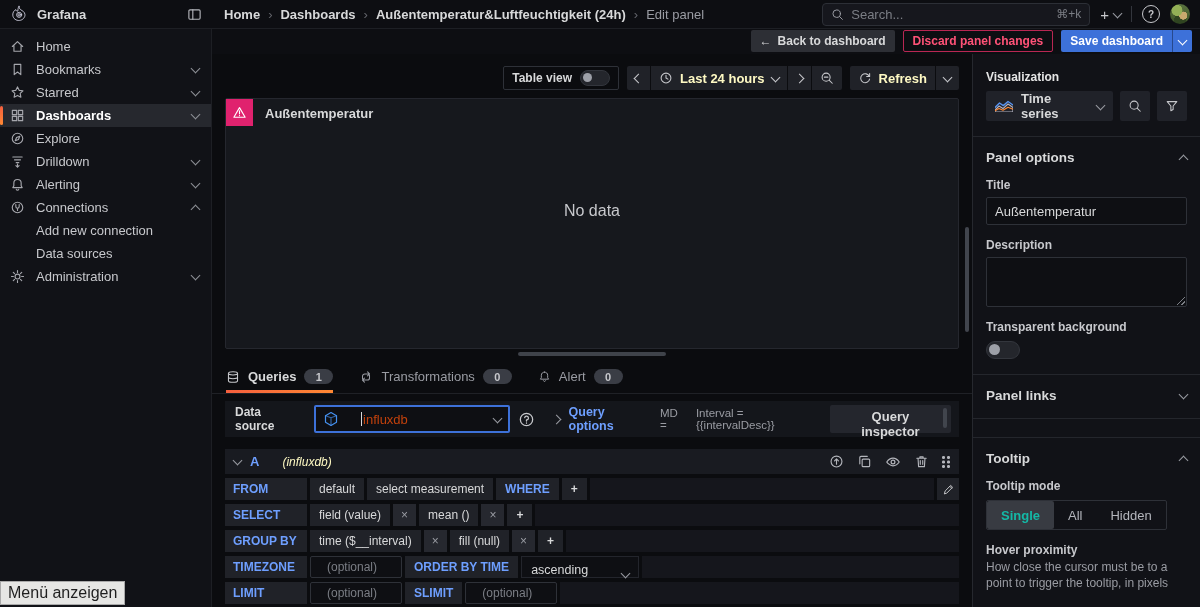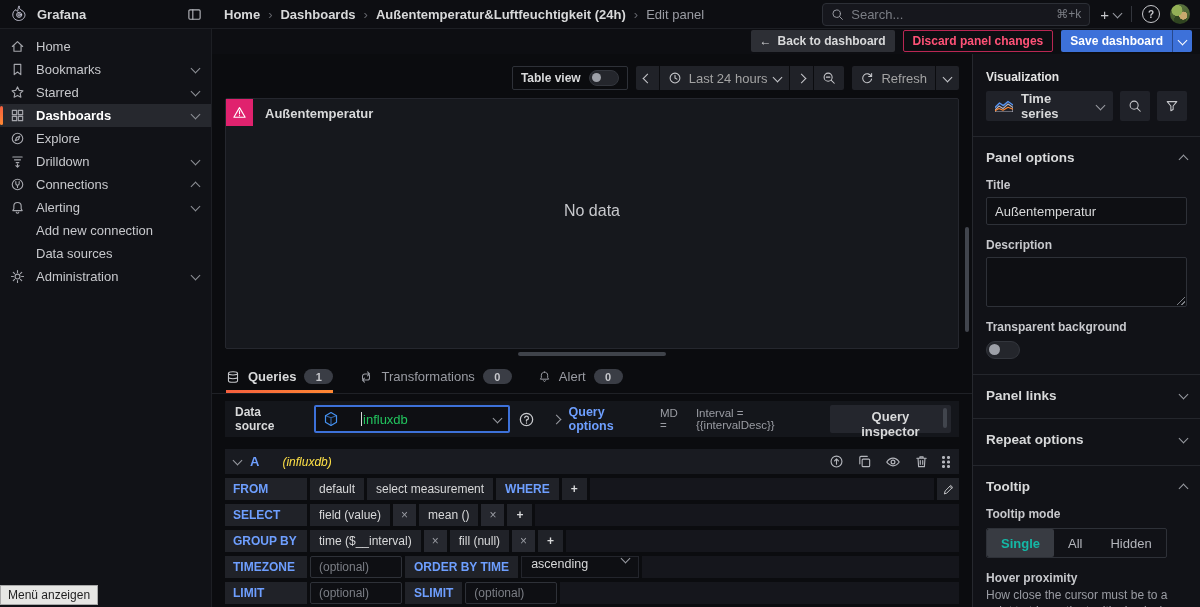--- a/index.html
+++ b/index.html
@@ -62,69 +62,69 @@
   
   .main{position:absolute;left:212px;top:54px;width:760px;bottom:0;background:#0b0c0f;z-index:1;}
   .controls{height:24px;margin:12px 13px 0;display:flex;justify-content:flex-end;gap:8px;}
   .tvbox{height:22px;border:1px solid #2e3138;border-radius:2px;display:flex;align-items:center;gap:8px;padding:0 8px;color:#d8d9da;font-size:12px;font-weight:600;}
   .toggle{width:28px;height:14px;border-radius:8px;background:#24262c;border:1px solid #33363d;position:relative;cursor:pointer;flex:none;}
   .toggle::after{content:"";position:absolute;left:2px;top:1.5px;width:9px;height:9px;border-radius:50%;background:#9da0a8;}
   .grp{display:flex;gap:1px;}
   .gbtn{height:24px;background:#202228;display:inline-flex;align-items:center;gap:7px;padding:0 8px;color:#c7c8cc;font-size:13px;}
   .gbtn.first{border-radius:2px 0 0 2px;}
   .gbtn.last{border-radius:0 2px 2px 0;}
-  .gbtn b{font-weight:400;color:#a3a3a3;}
+  .gbtn b{font-weight:700;color:#fef9c3;}
   
   .panel{margin:8px 13px 0;height:251px;background:#16181d;border:1px solid #25272e;border-radius:2px;position:relative;box-sizing:border-box;}
   .phead{display:flex;align-items:flex-start;}
   .alertbadge{width:27px;height:27px;background:#e0226e;display:flex;align-items:center;justify-content:center;color:#fff;flex:none;cursor:pointer;}
   .ptitle{padding:7px 0 0 12px;font-weight:700;color:#d8d9da;font-size:13px;}
   .nodata{position:absolute;left:0;right:0;top:103px;text-align:center;color:#c7c8cc;font-size:16px;}
   .rhandle{width:148px;height:4px;border-radius:2px;background:#3f434a;margin:3px auto 0;cursor:row-resize;}
   
   .tabs{height:33px;margin-top:4px;border-bottom:1px solid #1f2126;display:flex;gap:26px;padding:0 14px;}
   .tab{position:relative;display:flex;align-items:center;gap:8px;color:#9a9ca3;cursor:pointer;font-size:13px;}
   .tab .ic{color:#9a9ca3;}
   .tab.active{color:#d8d9da;font-weight:600;}
   .tab.active .ic{color:#c7c8cc;}
   .tab.active::after{content:"";position:absolute;left:0;right:0;bottom:0;height:3px;background:linear-gradient(90deg,#f55f3e,#ff8833);}
   
   .dsrow{margin:7px 13px 0;height:36px;background:#14161b;display:flex;align-items:center;padding:0 8px 0 10px;box-sizing:border-box;gap:8px;}
   .dslabel{font-size:12px;font-weight:700;color:#d8d9da;margin-right:4px;}
   .dsselect{width:200px;height:28px;border:2px solid #3d71d9;border-radius:2px;background:#0e0f13;display:flex;align-items:center;gap:6px;padding:0 7px;box-sizing:border-box;cursor:pointer;}
-  .dsselect .val{color:#22c55e;font-size:13px;flex:1;display:flex;align-items:center;padding-left:16px;}
+  .dsselect .val{color:#c2410c;font-size:13px;flex:1;display:flex;align-items:center;padding-left:16px;}
   .caret{display:inline-block;width:1px;height:14px;background:#d8d9da;margin-right:1px;}
   .dsselect .chev{color:#9a9ca3;}
   .helpbtn2{color:#c7c8cc;display:flex;}
   .qopt{display:flex;align-items:center;gap:9px;margin-left:10px;color:#9a9ca3;}
   .qopt .chev{color:#9a9ca3;}
   .qoptlink{color:#6e9fff;font-size:12.5px;font-weight:600;cursor:pointer;}
   .qmeta{font-size:11.5px;color:#9a9ca3;}
   .qinspect{height:28px;background:#24262d;border-radius:2px;padding:4px 12px;font-size:13px;font-weight:600;color:#d8d9da;margin-left:auto;}
   
   .qcard{margin:12px 13px 0;}
   .qhead{height:25px;background:#191b21;display:flex;align-items:center;gap:9px;padding:0 9px;color:#9a9ca3;}
   .qref{color:#6e9fff;font-weight:700;font-size:13px;}
-  .qhint{font-style:italic;font-size:12px;color:#fde047;margin-left:14px;flex:1;}
+  .qhint{font-style:italic;font-size:12px;color:#fef9c3;margin-left:14px;flex:1;}
   .qicons{display:flex;align-items:center;gap:13px;color:#b4b6bc;}
   .qicons .ic{cursor:pointer;}
   .dots{width:8px;height:13px;position:relative;cursor:grab;}
   .dots::before{content:"";position:absolute;top:1px;left:0;width:2.5px;height:2.5px;border-radius:50%;background:currentColor;
     box-shadow:0 4.5px 0 currentColor,0 9px 0 currentColor,5px 0 0 currentColor,5px 4.5px 0 currentColor,5px 9px 0 currentColor;}
   .qrows{margin-top:4px;}
   .qrow{display:flex;height:22px;margin-bottom:4px;gap:3px;}
   .seg{background:#202228;height:22px;display:inline-flex;align-items:center;padding:0 9px;font-size:12px;color:#d8d9da;white-space:nowrap;cursor:pointer;}
   .seg.lab{width:66px;flex:none;color:#6e9fff;font-weight:600;padding:0 8px;cursor:default;}
   .seg.kw{color:#6e9fff;font-weight:600;}
   .seg.x{color:#9a9ca3;background:#26282f;padding:0 8px;}
   .seg.add{padding:0 9px;font-weight:600;}
   .filler{flex:1;background:#15161c;height:22px;}
   .seg.pencil{width:22px;padding:0;justify-content:center;color:#c7c8cc;}
-  .qinput{height:22px;width:92px;font-size:12px;padding:0 8px;box-sizing:border-box;flex:none;}
-  .qselect{height:22px;width:118px;background:#0e0f13;border:1px solid #23252c;display:flex;align-items:flex-start;gap:6px;padding:0 9px;box-sizing:border-box;font-size:12.5px;color:#d8d9da;cursor:pointer;flex:none;}
+  .qinput{height:22px;width:92px;font-size:12px;padding:0 16px;box-sizing:border-box;flex:none;}
+  .qselect{height:22px;width:118px;background:#0e0f13;border:1px solid #23252c;display:flex;align-items:flex-end;gap:6px;padding:0 9px;box-sizing:border-box;font-size:12.5px;color:#d8d9da;cursor:pointer;flex:none;}
   .qselect .chev{margin-left:auto;color:#9a9ca3;}
   
   .options{position:absolute;left:972px;top:54px;width:228px;bottom:0;background:#111217;border-left:1px solid #26282e;box-sizing:border-box;padding:0 13px;overflow:hidden;z-index:2;}
   .optlabel{font-size:12px;font-weight:700;color:#e5e5e5;margin:16px 0 7px;}
   .vizrow{display:flex;gap:7px;}
   .vizdd{flex:1;height:30px;background:#202229;border-radius:2px;display:flex;align-items:center;gap:8px;padding:0 9px;cursor:pointer;}
   .vizdd .vname{flex:1;color:#d8d9da;font-weight:600;}
   .vizdd .chev{color:#9a9ca3;}
   .sqbtn{width:30px;height:30px;background:#202229;border-radius:2px;display:flex;align-items:center;justify-content:center;color:#c7c8cc;flex:none;}
   .odiv{border-top:1px solid #24262c;margin:15px -13px 0;}
@@ -140,21 +140,21 @@
   .toggle2{width:32px;height:16px;border-radius:9px;background:#24262c;border:1px solid #33363d;position:relative;cursor:pointer;margin-top:7px;}
   .toggle2::after{content:"";position:absolute;left:2px;top:1.5px;width:11px;height:11px;border-radius:50%;background:#9da0a8;}
   .segctl{display:inline-flex;height:28px;border:1px solid #2e3138;border-radius:2px;overflow:hidden;margin-top:2px;}
   .segbtn{padding:0 14px;display:flex;align-items:center;color:#b4b6bc;font-size:13px;}
   .segbtn.on{background:#383b42;color:#14b8a6;font-weight:700;border-radius:2px;}
   .fdesc{font-size:12px;color:#9a9ca3;line-height:1.35;margin:2px 0 7px;}
   
   .sb{position:absolute;width:4px;border-radius:2px;background:#41454d;z-index:3;}
   .sb.mainsb{left:965px;top:227px;height:105px;}
   .sb.querysb{left:943px;top:408px;height:20px;}
-  .menu-tooltip{position:absolute;left:0;bottom:2px;background:#e6e6e4;color:#1f1f1f;border:1px solid #a9a9a9;font-size:12px;padding:2px 7px;z-index:9;}
+  .menu-tooltip{position:absolute;left:0;bottom:2px;background:#e6e6e4;color:#1f1f1f;border:1px solid #a9a9a9;font-size:16px;padding:2px 7px;z-index:9;}
 </style>
 </head>
 <body>
 
 <div class="app">
 
   <header class="topbar">
     <div class="tb-left">
       <span class="ic">
         <svg width="18" height="18" viewBox="0 0 24 24">
@@ -279,35 +279,35 @@
           <svg width="15" height="15" viewBox="0 0 16 16">
             <path d="M3 3.2h10M4.8 6.2h6.4M6.6 9.2h2.8M8 10.8v3.2m-1.7-1.7L8 14l1.7-1.7"></path>
           </svg>
         </span>
       <span class="lbl">Drilldown</span>
       <span class="chev"></span>
     </div>
     <div class="sitem">
       <span class="ic">
           <svg width="15" height="15" viewBox="0 0 16 16">
+            <path d="M8 2.6c2.3 0 3.9 1.6 3.9 3.9v2.9l1.1 1.9H3l1.1-1.9V6.5c0-2.3 1.6-3.9 3.9-3.9zM6.7 13.2a1.4 1.4 0 0 0 2.6 0"></path>
+          </svg>
+        </span>
+      <span class="lbl">Alerting</span>
+      <span class="chev"></span>
+    </div>
+    <div class="sitem">
+      <span class="ic">
+          <svg width="15" height="15" viewBox="0 0 16 16">
             <circle cx="8" cy="8" r="5.6"></circle>
             <path d="M6.2 4.8v2.2a1.8 1.8 0 0 0 3.6 0V4.8M8 8.8v2.4"></path>
           </svg>
         </span>
       <span class="lbl">Connections</span>
       <span class="chev up"></span>
-    </div>
-    <div class="sitem">
-      <span class="ic">
-          <svg width="15" height="15" viewBox="0 0 16 16">
-            <path d="M8 2.6c2.3 0 3.9 1.6 3.9 3.9v2.9l1.1 1.9H3l1.1-1.9V6.5c0-2.3 1.6-3.9 3.9-3.9zM6.7 13.2a1.4 1.4 0 0 0 2.6 0"></path>
-          </svg>
-        </span>
-      <span class="lbl">Alerting</span>
-      <span class="chev"></span>
     </div>
     <div class="sitem sub">
       <span class="lbl">Add new connection</span>
     </div>
     <div class="sitem sub">
       <span class="lbl">Data sources</span>
     </div>
     <div class="sitem">
       <span class="ic">
           <svg width="15" height="15" viewBox="0 0 16 16">
@@ -586,24 +586,20 @@
     <div class="flabel">Transparent background</div>
     <div class="toggle2"></div>
 
     <div class="odiv"></div>
     <div class="ohead">
       <span>Panel links</span>
       <span class="chev"></span>
     </div>
 
     <div class="odiv"></div>
-    <div class="ohead">
-      <span>Repeat options</span>
-      <span class="chev"></span>
-    </div>
 
     <div class="odiv" style="margin-top:18px;"></div>
     <div class="ohead">
       <span>Tooltip</span>
       <span class="chev up"></span>
     </div>
 
     <div class="flabel">Tooltip mode</div>
     <div class="segctl">
       <button class="segbtn on">Single</button>

